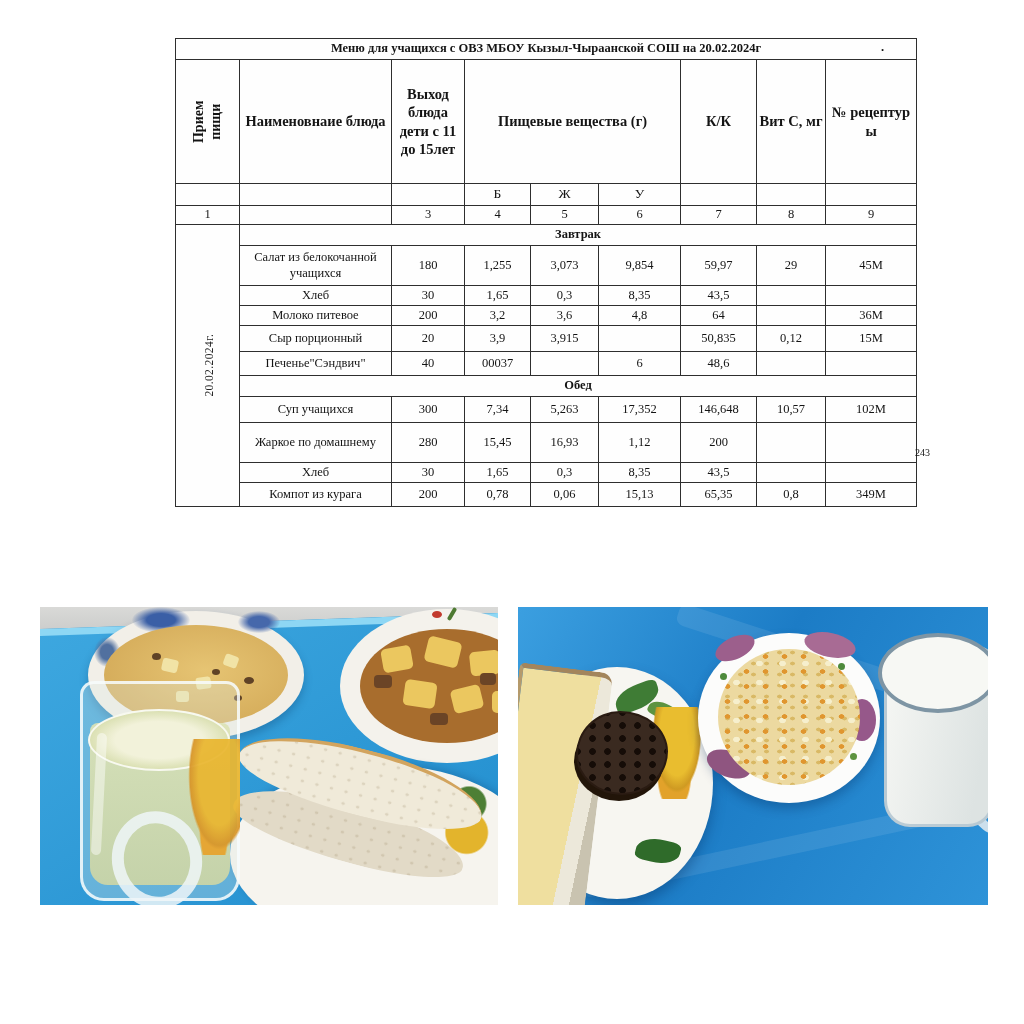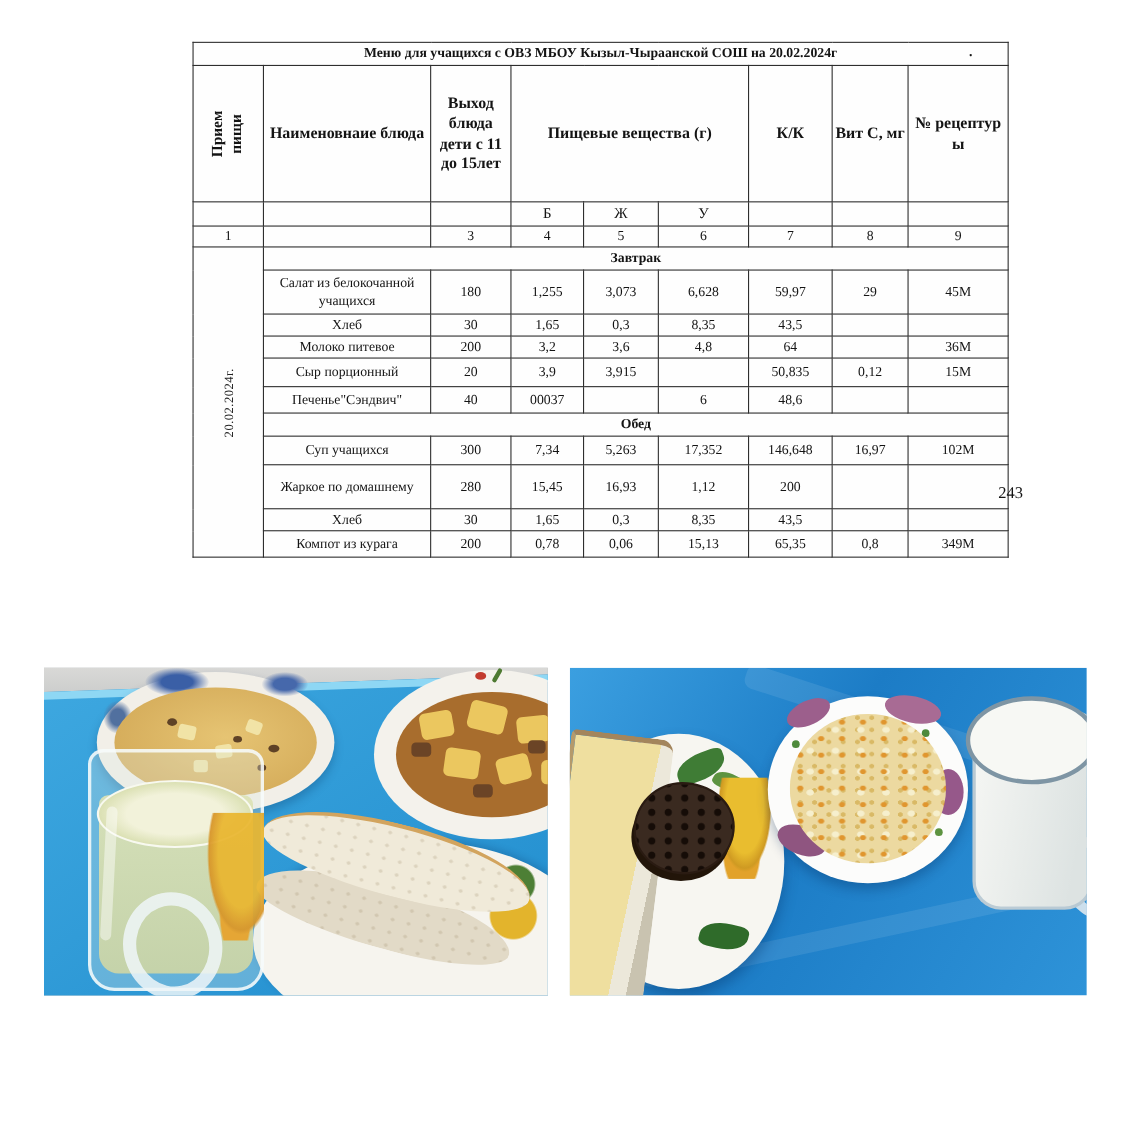--- a/index.html
+++ b/index.html
@@ -30,21 +30,21 @@
   tr.nums{height:19px;}
   tr.nums td{font-size:12.5px;}
   tr.section{height:21px;}
   td.section-cell{font-weight:bold;font-size:15px;}
   td.date-cell{vertical-align:middle;}
   .date-span{display:inline-block;transform:rotate(-90deg);white-space:nowrap;
     font-size:11.5px;letter-spacing:.4px;color:#222;}
   td.dish{text-align:left;font-size:12px;padding-left:4px;line-height:1.18;}
   tr.r40{height:40px;} tr.r26{height:26px;} tr.r24{height:24px;} tr.r22{height:20px;}
   td.rec-overflow{position:relative;}
-  td.rec-overflow .rec-out{position:absolute;right:-14px;bottom:3px;font-size:15px;}
+  td.rec-overflow .rec-out{position:absolute;right:-14px;bottom:3px;font-size:10px;}
   
   .photo{position:absolute;top:607px;height:298px;overflow:hidden;}
   .photo *{position:absolute;}
   .photo-left{left:40px;width:458px;background:#b7b9b9;}
   .photo-right{left:518px;width:470px;}
   
   .lp-wall{left:0;top:0;width:100%;height:110px;background:linear-gradient(180deg,#d9d9d7,#9da1a4);}
   .lp-tray{left:-26px;top:14px;width:520px;height:330px;border-radius:22px;
     transform:rotate(-2deg);background:linear-gradient(150deg,#3ea8e0,#1e8acc);
     box-shadow:inset 0 7px 0 #8ed7f4,inset 7px 0 0 #55b9e9;}
@@ -197,21 +197,21 @@
       <td class="date-cell" rowspan="11">
         <span class="date-span">20.02.2024г.</span>
       </td>
       <td class="section-cell" colspan="8">Завтрак</td>
     </tr>
     <tr class="r40">
       <td class="dish">Салат из белокочанной учащихся</td>
       <td>180</td>
       <td>1,255</td>
       <td>3,073</td>
-      <td>6,628</td>
+      <td>9,854</td>
       <td>59,97</td>
       <td>29</td>
       <td>45М</td>
     </tr>
     <tr class="r22">
       <td class="dish">Хлеб</td>
       <td>30</td>
       <td>1,65</td>
       <td>0,3</td>
       <td>8,35</td>
@@ -252,21 +252,21 @@
     <tr class="section">
       <td class="section-cell" colspan="8">Обед</td>
     </tr>
     <tr class="r26">
       <td class="dish">Суп учащихся</td>
       <td>300</td>
       <td>7,34</td>
       <td>5,263</td>
       <td>17,352</td>
       <td>146,648</td>
-      <td>16,97</td>
+      <td>10,57</td>
       <td>102М</td>
     </tr>
     <tr class="r40">
       <td class="dish">Жаркое по домашнему</td>
       <td>280</td>
       <td>15,45</td>
       <td>16,93</td>
       <td>1,12</td>
       <td>200</td>
       <td></td>

